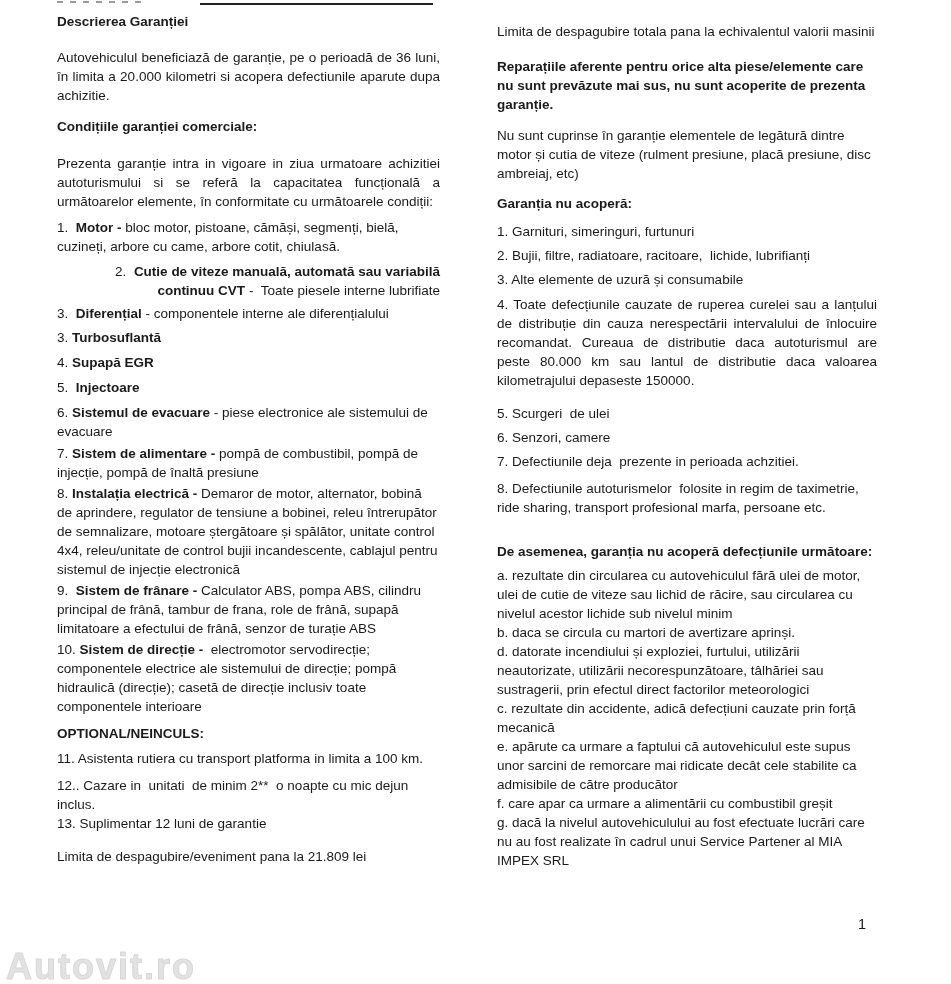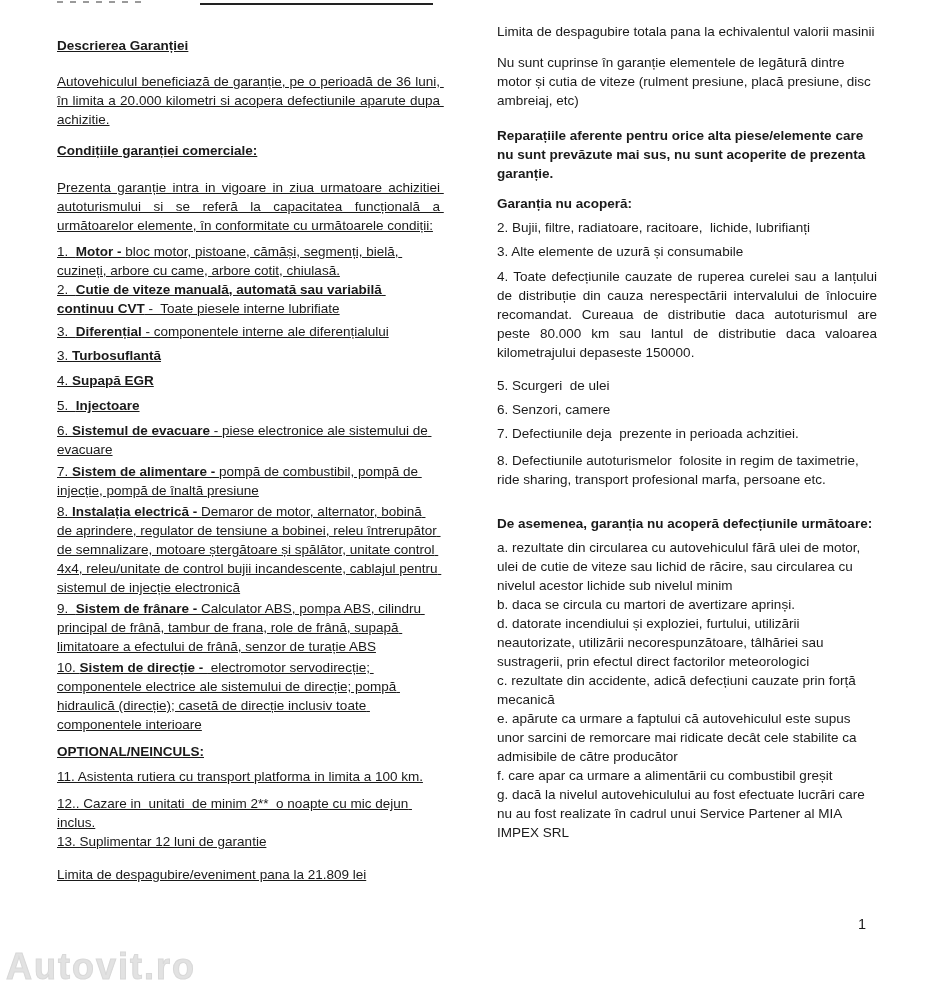--- a/index.html
+++ b/index.html
@@ -10,21 +10,21 @@
     color: #1a1a1a;
     position: relative;
     overflow: hidden;
   }
   .page { position: absolute; inset: 0; }
   .col {
     position: absolute;
     font-size: 13.5px;
     line-height: 19px;
   }
-  .col.left  { left: 57px;  top: 36px; width: 383px; text-decoration: underline; }
+  .col.left  { left: 57px;  top: 12px; width: 383px; }
   .col.right { left: 497px; top: 22px; width: 380px; }
   .block { white-space: pre-wrap; }
   .bold, .b { font-weight: 700; }
   .justify { text-align: justify; }
   .cutoff-line {
     position: absolute; left: 200px; top: 3px;
     width: 233px; height: 0;
     border-bottom: 2px solid #222;
   }
   .cutoff-frag {
@@ -49,41 +49,42 @@
 
 <div class="page">
   <div class="cutoff-frag"></div>
   <div class="cutoff-line"></div>
   <div class="col left" id="left-col">
       <div class="block bold" style="margin-top: 0px;"><span class="">Descrierea Garanției</span></div>
       <div class="block justify" style="margin-top: 17px;"><span class="">Autovehiculul beneficiază de garanție, pe o perioadă de 36 luni, în limita a 20.000 kilometri si acopera defectiunile aparute dupa achizitie.</span></div>
       <div class="block bold" style="margin-top: 12px;"><span class="">Condițiile garanției comerciale:</span></div>
       <div class="block justify" style="margin-top: 18px;"><span class="">Prezenta garanție intra in vigoare in ziua urmatoare achizitiei autoturismului si se referă la capacitatea funcțională a următoarelor elemente, în conformitate cu următoarele condiții:</span></div>
       <div class="block" style="margin-top: 7px;"><span class="">1.  </span><span class="b">Motor - </span><span class="">bloc motor, pistoane, cămăși, segmenți, bielă, cuzineți, arbore cu came, arbore cotit, chiulasă.</span></div>
-      <div class="block" style=""><span class="">2.  </span><span class="b">Cutie de viteze manuală, automată sau variabilă continuu CVT</span><span class=""> -  Toate piesele interne lubrifiate</span></div>
+      <div class="block" style="margin-top: 6px; text-align: right;"><span class="">2.  </span><span class="b">Cutie de viteze manuală, automată sau variabilă continuu CVT</span><span class=""> -  Toate piesele interne lubrifiate</span></div>
       <div class="block" style="margin-top: 4px;"><span class="">3.  </span><span class="b">Diferențial</span><span class=""> - componentele interne ale diferențialului</span></div>
       <div class="block" style="margin-top: 5px;"><span class="">3. </span><span class="b">Turbosuflantă</span></div>
       <div class="block" style="margin-top: 6px;"><span class="">4. </span><span class="b">Supapă EGR</span></div>
       <div class="block" style="margin-top: 6px;"><span class="">5.  </span><span class="b">Injectoare</span></div>
       <div class="block" style="margin-top: 6px;"><span class="">6. </span><span class="b">Sistemul de evacuare</span><span class=""> - piese electronice ale sistemului de evacuare</span></div>
       <div class="block" style="margin-top: 3px;"><span class="">7. </span><span class="b">Sistem de alimentare - </span><span class="">pompă de combustibil, pompă de injecție, pompă de înaltă presiune</span></div>
       <div class="block" style="margin-top: 2px;"><span class="">8. </span><span class="b">Instalația electrică - </span><span class="">Demaror de motor, alternator, bobină de aprindere, regulator de tensiune a bobinei, releu întrerupător de semnalizare, motoare ștergătoare și spălător, unitate control 4x4, releu/unitate de control bujii incandescente, cablajul pentru sistemul de injecție electronică</span></div>
       <div class="block" style="margin-top: 2px;"><span class="">9.  </span><span class="b">Sistem de frânare - </span><span class="">Calculator ABS, pompa ABS, cilindru principal de frână, tambur de frana, role de frână, supapă limitatoare a efectului de frână, senzor de turație ABS</span></div>
       <div class="block" style="margin-top: 2px;"><span class="">10. </span><span class="b">Sistem de direcție - </span><span class=""> electromotor servodirecție; componentele electrice ale sistemului de direcție; pompă hidraulică (direcție); casetă de direcție inclusiv toate componentele interioare</span></div>
       <div class="block bold" style="margin-top: 8px;"><span class="">OPTIONAL/NEINCULS:</span></div>
       <div class="block" style="margin-top: 6px;"><span class="">11. Asistenta rutiera cu transport platforma in limita a 100 km.</span></div>
       <div class="block" style="margin-top: 8px;"><span class="">12.. Cazare in  unitati  de minim 2**  o noapte cu mic dejun inclus.</span></div>
       <div class="block" style="margin-top: 0px;"><span class="">13. Suplimentar 12 luni de garantie</span></div>
       <div class="block" style="margin-top: 14px;"><span class="">Limita de despagubire/eveniment pana la 21.809 lei</span></div>
     </div>
   <div class="col right" id="right-col">
       <div class="block" style="margin-top: 0px;"><span class="">Limita de despagubire totala pana la echivalentul valorii masinii</span></div>
+      <div class="block bold" style="margin-top: 16px;"><span class="">Reparațiile aferente pentru orice alta piese/elemente care nu sunt prevăzute mai sus, nu sunt acoperite de prezenta garanție.</span></div>
       <div class="block" style="margin-top: 12px;"><span class="">Nu sunt cuprinse în garanție elementele de legătură dintre motor și cutia de viteze (rulment presiune, placă presiune, disc ambreiaj, etc)</span></div>
-      <div class="block bold" style="margin-top: 16px;"><span class="">Reparațiile aferente pentru orice alta piese/elemente care nu sunt prevăzute mai sus, nu sunt acoperite de prezenta garanție.</span></div>
       <div class="block bold" style="margin-top: 11px;"><span class="">Garanția nu acoperă:</span></div>
+      <div class="block" style="margin-top: 9px;"><span class="">1. Garnituri, simeringuri, furtunuri</span></div>
       <div class="block" style="margin-top: 5px;"><span class="">2. Bujii, filtre, radiatoare, racitoare,  lichide, lubrifianți</span></div>
       <div class="block" style="margin-top: 5px;"><span class="">3. Alte elemente de uzură și consumabile</span></div>
       <div class="block justify" style="margin-top: 6px;"><span class="">4. Toate defecțiunile cauzate de ruperea curelei sau a lanțului de distribuție din cauza nerespectării intervalului de înlocuire recomandat. Cureaua de distributie daca autoturismul are peste 80.000 km sau lantul de distributie daca valoarea kilometrajului depaseste 150000.</span></div>
       <div class="block" style="margin-top: 14px;"><span class="">5. Scurgeri  de ulei</span></div>
       <div class="block" style="margin-top: 5px;"><span class="">6. Senzori, camere</span></div>
       <div class="block" style="margin-top: 5px;"><span class="">7. Defectiunile deja  prezente in perioada achzitiei.</span></div>
       <div class="block" style="margin-top: 8px;"><span class="">8. Defectiunile autoturismelor  folosite in regim de taximetrie, ride sharing, transport profesional marfa, persoane etc.</span></div>
       <div class="block bold" style="margin-top: 25px;"><span class="">De asemenea, garanția nu acoperă defecțiunile următoare:</span></div>
       <div class="block" style="margin-top: 5px;"><span class="">a. rezultate din circularea cu autovehiculul fără ulei de motor, ulei de cutie de viteze sau lichid de răcire, sau circularea cu nivelul acestor lichide sub nivelul minim</span></div>
       <div class="block" style="margin-top: 0px;"><span class="">b. daca se circula cu martori de avertizare aprinși.</span></div>

